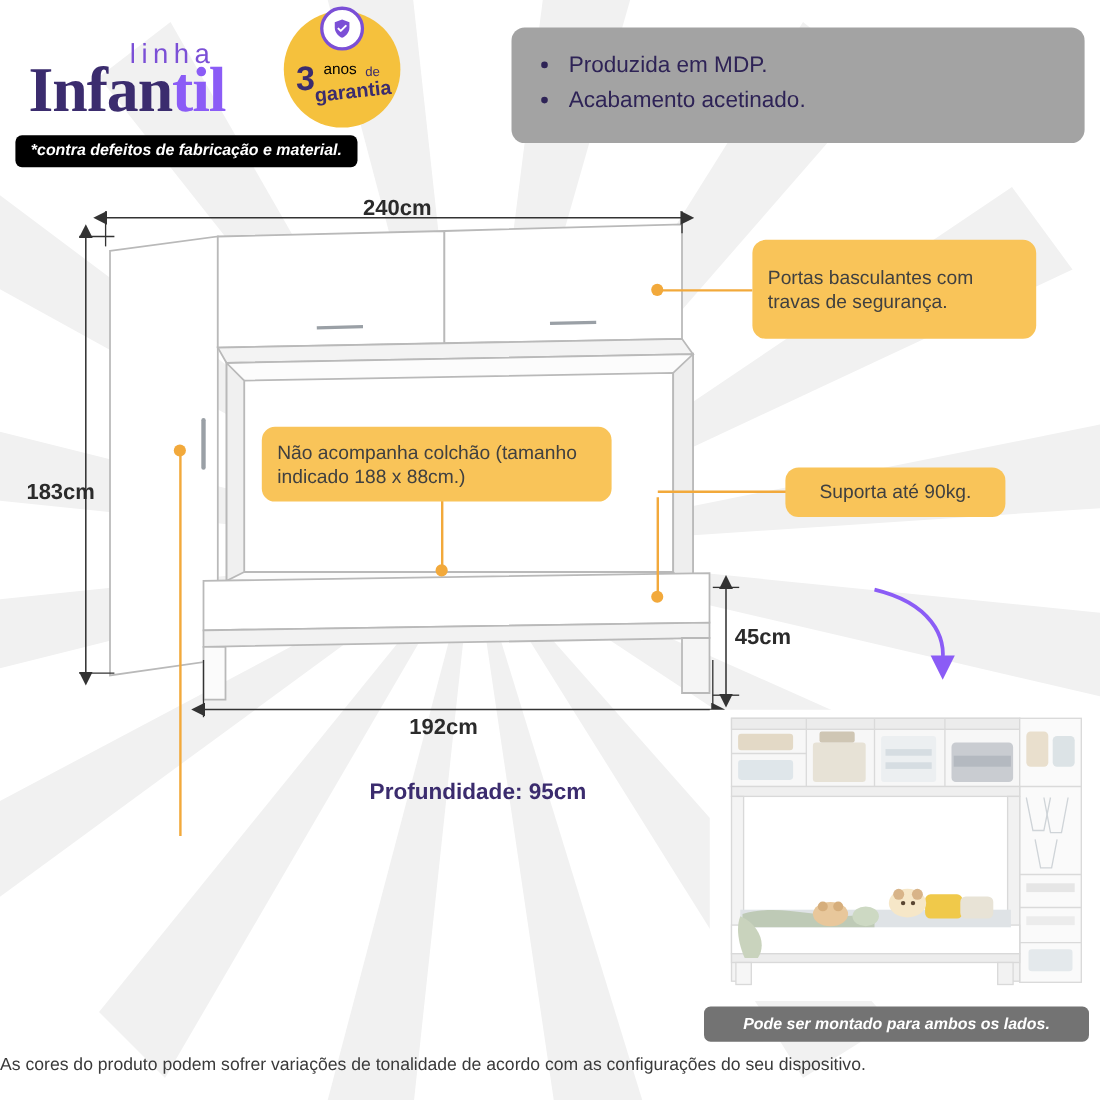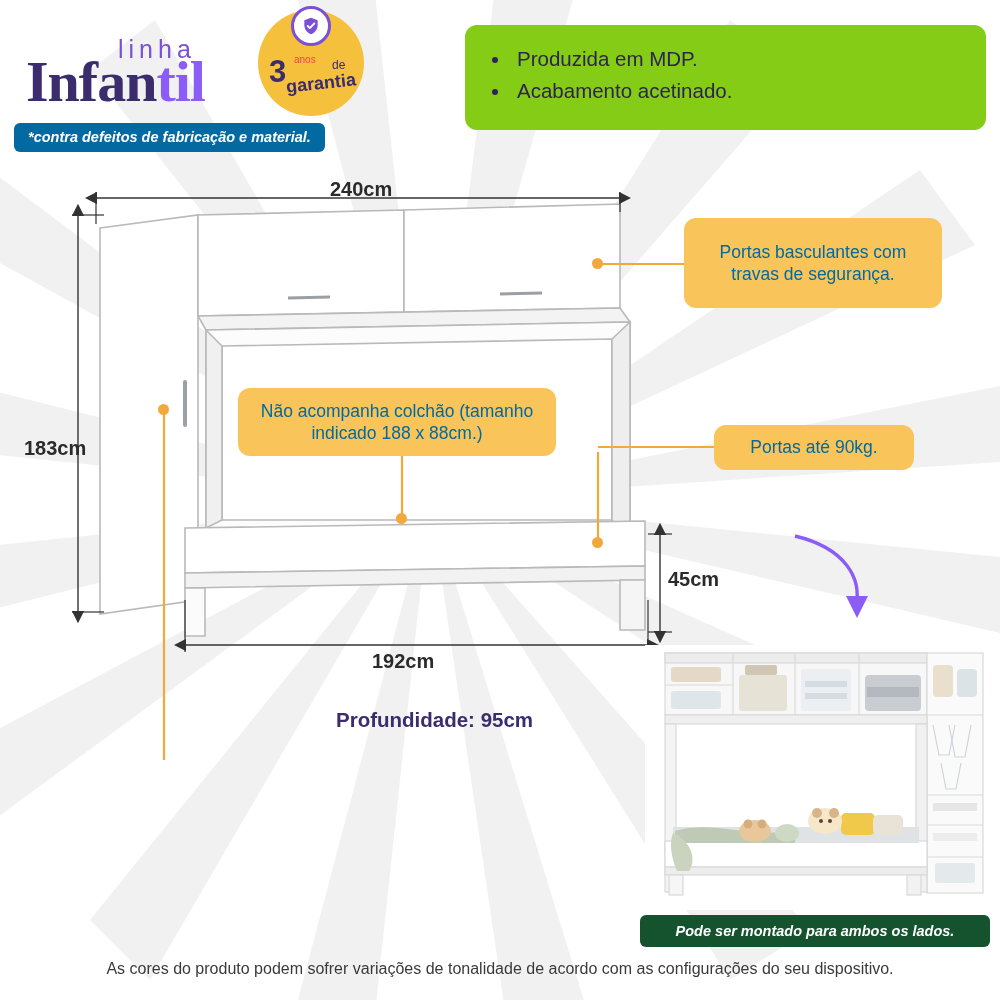--- a/index.html
+++ b/index.html
@@ -36,71 +36,71 @@
   .guarantee .badge{
     position:absolute;left:33px;top:-4px;width:40px;height:40px;border-radius:50%;
     background:#ffffff;border:3px solid #7b4fd6;box-sizing:border-box;
     display:flex;align-items:center;justify-content:center;
   }
   .guarantee .badge svg{display:block;}
   .guarantee .num{
     position:absolute;left:11px;top:44px;font-size:31px;font-weight:bold;color:#3b2c6e;
   }
   .guarantee .anos{
-    position:absolute;left:36px;top:44px;font-size:10px;color:#ef4444;
+    position:absolute;left:36px;top:44px;font-size:14px;color:#000000;
   }
   .guarantee .de{
     position:absolute;left:74px;top:48px;font-size:12px;color:#3b2c6e;
   }
   .guarantee .garantia{
     position:absolute;left:28px;top:63px;font-size:18px;font-weight:bold;color:#3b2c6e;
     transform:rotate(-6deg);
   }
   .disclaimer-pill{
     position:absolute;left:14px;top:123px;
-    background:#0369a1;color:#ffffff;border-radius:6px;
+    background:#000000;color:#ffffff;border-radius:6px;
     padding:6px 14px 7px 14px;font-size:14.5px;font-weight:bold;font-style:italic;
   }
   .bullets-box{
     position:absolute;left:465px;top:25px;width:521px;height:105px;
-    background:#84cc16;border-radius:12px;
+    background:#a3a3a3;border-radius:12px;
   }
   .bullets-box ul{
     margin:0;padding:18px 0 0 46px;list-style:disc;
   }
   .bullets-box li{
     color:#2e2356;font-size:20.5px;line-height:1.55;padding-left:6px;
   }
 
   
   .callout{
     position:absolute;background:#f9c459;border-radius:12px;
-    color:#0369a1;font-size:17.5px;text-align:center;
+    color:#404040;font-size:17.5px;text-align:left;
     display:flex;align-items:center;justify-content:center;
     padding:8px 14px;box-sizing:border-box;line-height:1.28;
   }
   .dot{
     position:absolute;width:11px;height:11px;border-radius:50%;
     background:#f2a93b;
   }
 
   
   .dim{
     position:absolute;font-weight:bold;color:#2b2b2b;font-size:20px;
   }
   .depth{
     position:absolute;font-weight:bold;color:#3b2c6e;font-size:20.5px;margin-left:48px;
   }
   .footer-note{
-    position:absolute;left:0;top:960px;width:1000px;text-align:center;
+    position:absolute;left:0;top:960px;width:1000px;text-align:left;
     color:#3a3a3a;font-size:16px;
   }
   .photo-pill{
     position:absolute;left:640px;top:915px;width:350px;height:32px;
-    background:#14532d;border-radius:6px;color:#fff;
+    background:#737373;border-radius:6px;color:#fff;
     font-size:14.5px;font-weight:bold;font-style:italic;
     display:flex;align-items:center;justify-content:center;
   }
   
   #photo{position:absolute;left:645px;top:645px;width:345px;height:265px;}
 </style>
 </head>
 <body>
 
 <svg id="sunburst" viewBox="0 0 1000 1000">
@@ -227,21 +227,21 @@
 
   <span class="dot" style="left:592px;top:258px;"></span>
   <span class="dot" style="left:396px;top:513px;"></span>
   <span class="dot" style="left:592px;top:537px;"></span>
   <span class="dot" style="left:158px;top:404px;"></span>
 
   <div class="callout" style="left:684px;top:218px;width:258px;height:90px;">Portas basculantes com travas de segurança.</div>
 
   <div class="callout" style="left:238px;top:388px;width:318px;height:68px;">Não acompanha colchão (tamanho indicado 188 x 88cm.)</div>
 
-  <div class="callout" style="left:714px;top:425px;width:200px;height:45px;">Portas até 90kg.</div>
+  <div class="callout" style="left:714px;top:425px;width:200px;height:45px;">Suporta até 90kg.</div>
 
 
   <svg id="photo" viewBox="0 0 345 265">
     <rect x="0" y="0" width="345" height="265" fill="#ffffff"></rect>
 
     <g stroke="#d9d9d9" stroke-width="1.2">
 
       <rect x="20" y="8" width="262" height="62" fill="#f7f7f7"></rect>
       <rect x="20" y="8" width="262" height="10" fill="#ececec"></rect>
       <line x1="88" y1="8" x2="88" y2="70" stroke="#dadada"></line>

